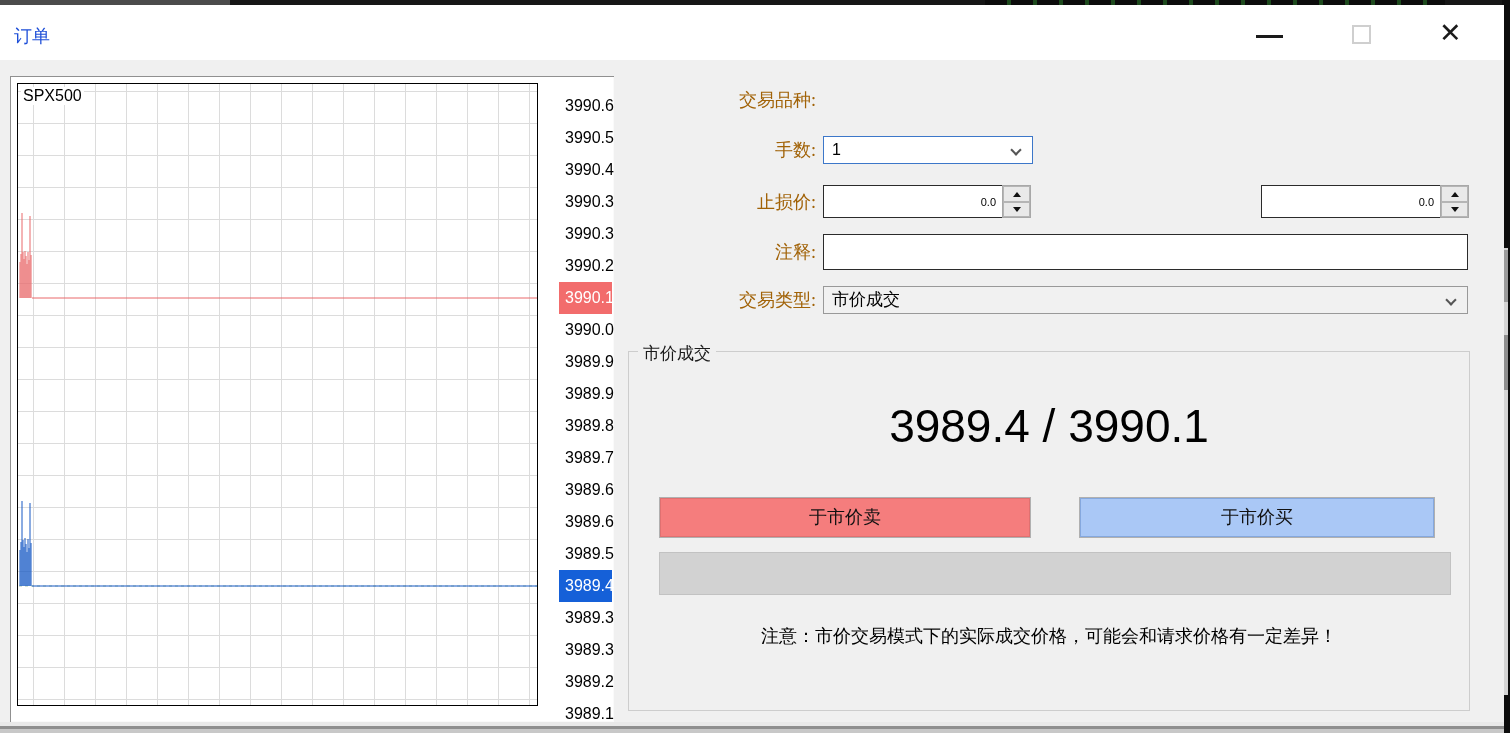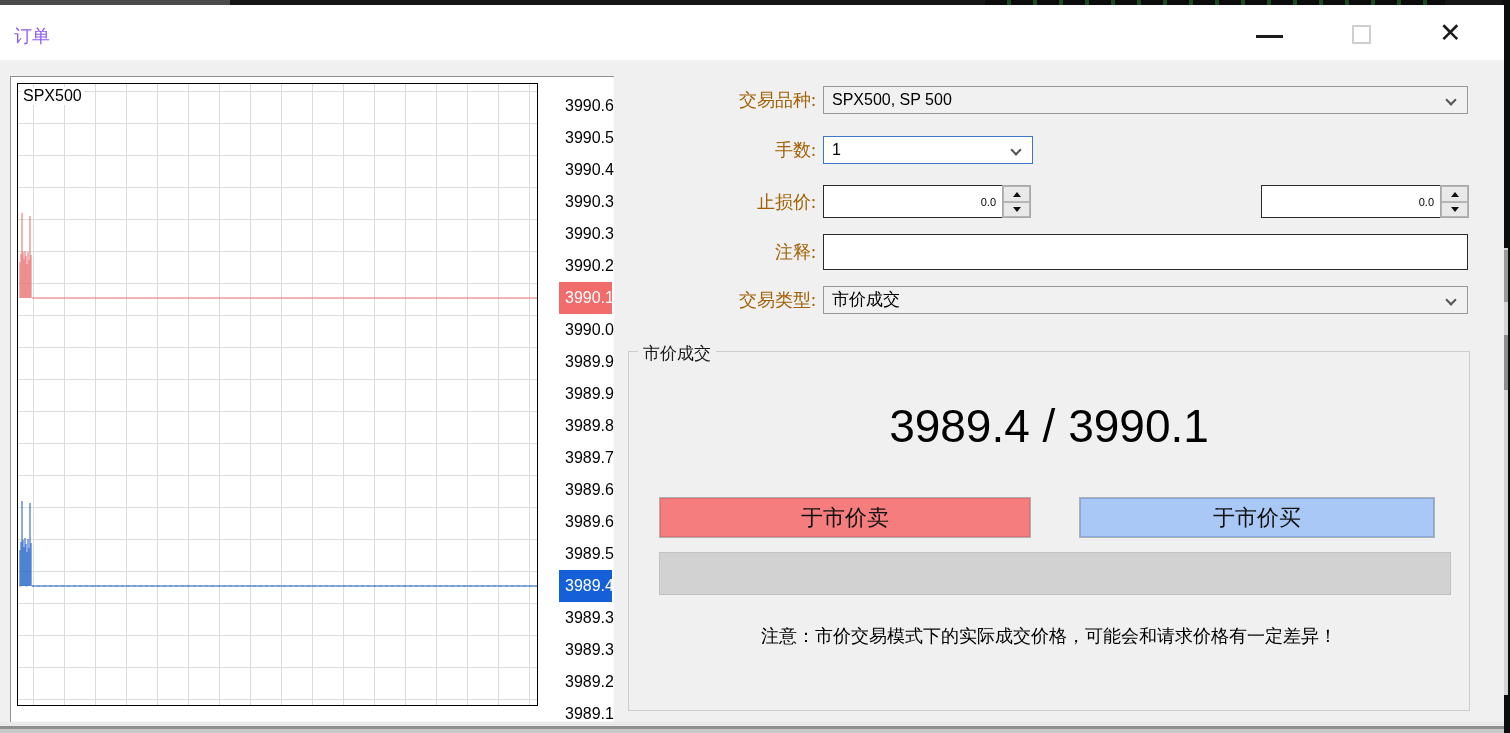--- a/index.html
+++ b/index.html
@@ -13,21 +13,21 @@
   .top-strip-left { left:0; top:0; width:230px; height:5px; background:#4b4b4b; }
   .top-strip-green { left:985px; top:0; width:460px; height:5px;
       background:repeating-linear-gradient(90deg,#0c0c0c 0 22px,#1d4a1d 22px 26px); }
   .right-strip { left:1502px; top:0; width:8px; height:733px; background:#0d0d0d; }
   .right-track { left:1502px; top:248px; width:6px; height:447px; background:#d4d4d4; }
   .right-thumb1 { left:1502px; top:250px; width:6px; height:52px; background:#9a9a9a; }
   .right-thumb2 { left:1502px; top:335px; width:6px; height:55px; background:#8e8e8e; }
 
   
   .titlebar { left:0; top:5px; width:1504px; height:55px; background:#ffffff; }
-  .title { left:14px; top:19px; font-size:18px; color:#8b5cf6; }
+  .title { left:14px; top:19px; font-size:18px; color:#1d4ed8; }
   .btn-min { left:1248px; top:14px; width:44px; height:32px; cursor:pointer; }
   .min-bar { left:8px; top:16px; width:27px; height:3px; background:#1a1a1a; }
   .btn-max { left:1344px; top:12px; width:36px; height:36px; }
   .max-box { left:8px; top:8px; width:19px; height:19px; border:2px solid #cfcfcf; background:#fff; }
   .btn-close { left:1434px; top:8px; width:44px; height:44px; cursor:pointer; }
   .close-x { left:5px; top:4px; font-size:27px; color:#1a1a1a; font-weight:400; }
 
   .dialog-body { left:0; top:60px; width:1504px; height:662px; background:#f0f0f0; }
 
   
@@ -73,21 +73,21 @@
   .tri-down { position:absolute; left:50%; top:50%; margin:-2px 0 0 -4px; width:0; height:0;
             border-left:4px solid transparent; border-right:4px solid transparent;
             border-top:5px solid #111; }
 
   
   .groupbox { left:628px; top:351px; width:842px; height:360px; border:1px solid #cdcdcd; }
   .group-legend { left:638px; top:342px; background:#f0f0f0; padding:0 5px;
       font-family:"Liberation Serif", serif; font-size:17px; color:#1a1a1a; }
   .quote { left:628px; top:399px; width:842px; text-align:center; font-size:46px;
            color:#000; font-family:"Liberation Sans", sans-serif; }
-  .order-btn { font-family:"Liberation Serif", serif; font-size:22px; color:#111;
+  .order-btn { font-family:"Liberation Serif", serif; font-size:18px; color:#111;
       text-align:center; line-height:39px; cursor:pointer; border:1px solid #b0b0b0; }
   .sell-btn { left:659px; top:497px; width:372px; height:41px;
       box-shadow: inset 0 0 0 1px #e07070; }
   .buy-btn { left:1079px; top:497px; width:356px; height:41px;
       box-shadow: inset 0 0 0 1px #85a8de; }
   .gray-bar { left:659px; top:552px; width:792px; height:43px; background:#d2d2d2;
       border:1px solid #c2c2c2; }
   .note { left:628px; top:624px; width:842px; text-align:center;
       font-family:"Liberation Serif", serif; font-size:18px; color:#000000; }
 </style>
@@ -146,24 +146,20 @@
         <div class="scale-row">3989.5</div>
         <div class="scale-row hl-bid">3989.4</div>
         <div class="scale-row">3989.3</div>
         <div class="scale-row">3989.3</div>
         <div class="scale-row">3989.2</div>
         <div class="scale-row">3989.1</div>
       </div>
   </div>
 
   <div class="abs flabel" style="left:640px;top:86px;width:176px;">交易品种:</div>
-  <div class="abs combo" style="left:823px;top:86px;width:645px;height:28px;">
-    <span>SPX500, SP 500</span>
-    <i class="chev"></i>
-  </div>
 
   <div class="abs flabel" style="left:696px;top:136px;width:120px;">手数:</div>
   <div class="abs combo" style="left:823px;top:136px;width:210px;height:28px;background:#fff;border:1px solid #3c77c9;">
     <span>1</span>
     <i class="chev"></i>
   </div>
 
   <div class="abs flabel" style="left:656px;top:188px;width:160px;">止损价:</div>
   <input class="abs field num" style="left: 823px; top: 185px; width: 180px; height: 33px;" value="0.0">
   <div class="abs spin" style="left:1002px;top:185px;width:29px;height:33px;">

